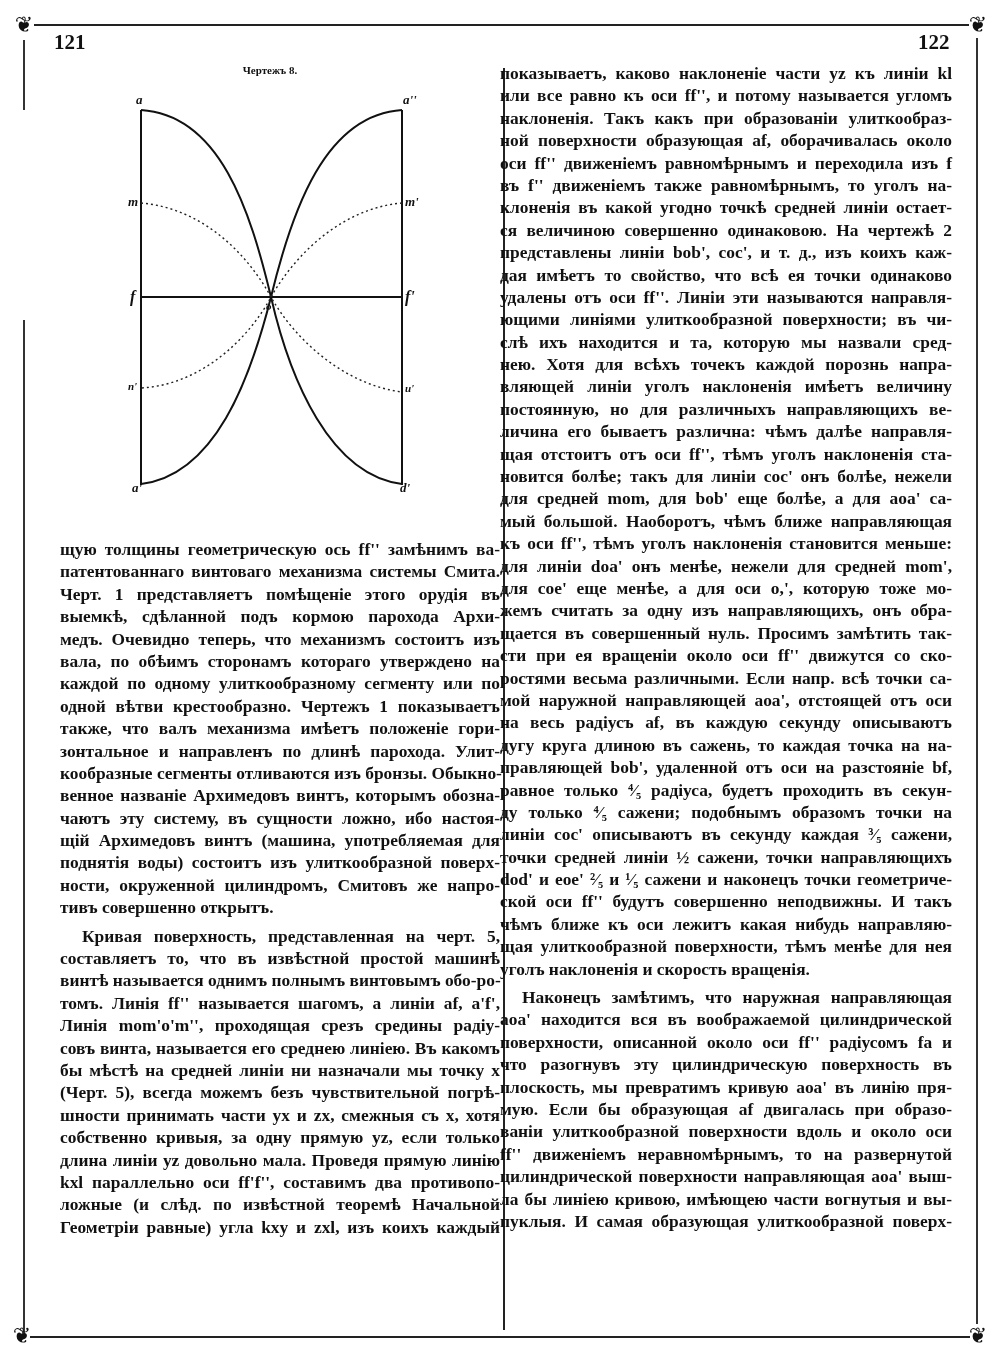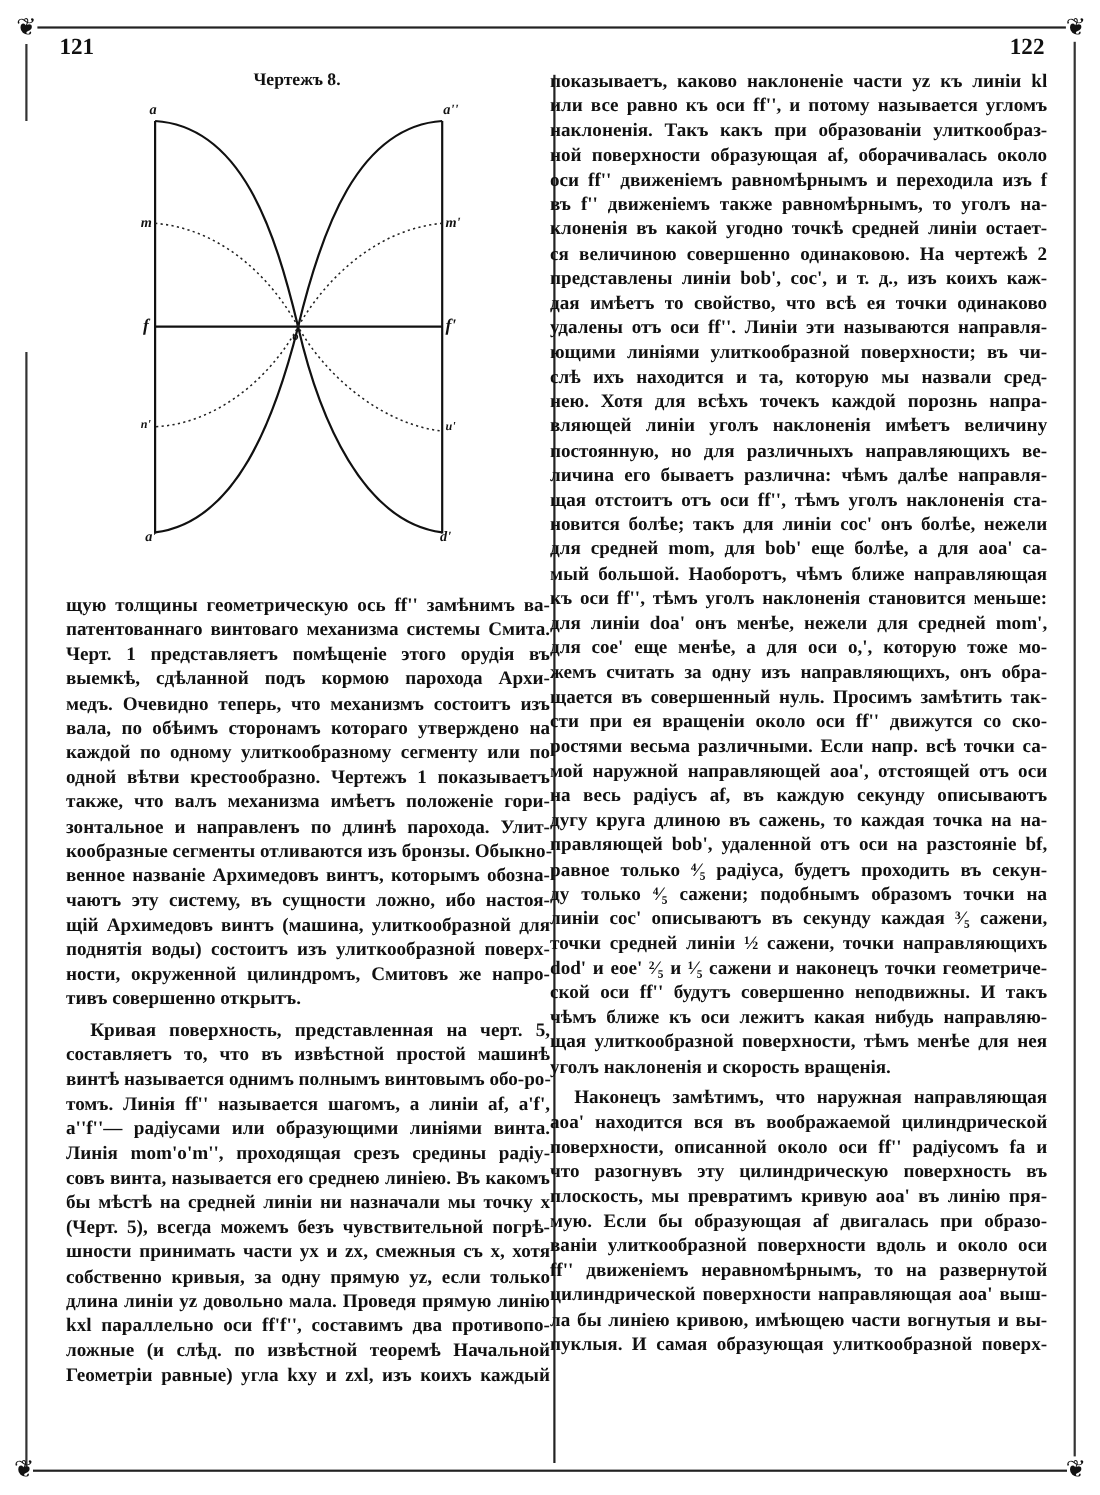--- a/index.html
+++ b/index.html
@@ -7,21 +7,21 @@
          font-family:"Liberation Serif","DejaVu Serif",serif; color:#111; }
   .frame-top { position:absolute; left:34px; top:24px; width:935px; height:2px; background:#222; }
   .frame-bottom { position:absolute; left:30px; top:1336px; width:940px; height:2px; background:#222; }
   .frame-left { position:absolute; left:23px; top:40px; width:2px; height:1295px; background:#333; }
   .frame-left-gap { position:absolute; left:20px; top:110px; width:8px; height:210px; background:#fff; }
   .frame-right { position:absolute; left:976px; top:38px; width:2px; height:1286px; background:#333; }
   .orn { position:absolute; width:24px; height:24px; font-size:22px; line-height:24px; text-align:center; color:#111; }
   .divider { position:absolute; left:503px; top:68px; width:2px; height:1262px; background:#222; }
 
   .page-num { position:absolute; top:30px; font-size:21px; font-weight:bold; }
-  .fig-caption { position:absolute; top:64px; left:190px; width:160px; text-align:center; font-size:16px; font-weight:bold; }
+  .fig-caption { position:absolute; top:64px; left:190px; width:160px; text-align:center; font-size:11px; font-weight:bold; }
 
   .figure { position:absolute; left:100px; top:90px; width:340px; height:420px; }
   .figure svg { width:340px; height:420px; }
   .fig-label { position:absolute; font-style:italic; font-size:13px; font-weight:bold; }
 
   .col { position:absolute; font-size:17.4px; line-height:22.4px; font-weight:bold; text-align:justify; }
   .col-left { left:60px; top:538px; width:440px; }
   .col-right { left:500px; top:62px; width:452px; }
   .line { display:block; white-space:nowrap; text-align:justify; text-align-last:justify; height:22.4px; overflow:visible; }
   .line.last { text-align-last:left; }
@@ -81,30 +81,29 @@
   <span class="line">выемкѣ, сдѣланной подъ кормою парохода Архи-</span>
   <span class="line">медъ. Очевидно теперь, что механизмъ состоитъ изъ</span>
   <span class="line">вала, по обѣимъ сторонамъ котораго утверждено на</span>
   <span class="line">каждой по одному улиткообразному сегменту или по</span>
   <span class="line">одной вѣтви крестообразно. Чертежъ 1 показываетъ</span>
   <span class="line">также, что валъ механизма имѣетъ положеніе гори-</span>
   <span class="line">зонтальное и направленъ по длинѣ парохода. Улит-</span>
   <span class="line">кообразные сегменты отливаются изъ бронзы. Обыкно-</span>
   <span class="line">венное названіе Архимедовъ винтъ, которымъ обозна-</span>
   <span class="line">чаютъ эту систему, въ сущности ложно, ибо настоя-</span>
-  <span class="line">щій Архимедовъ винтъ (машина, улиткообразной для</span>
+  <span class="line">щій Архимедовъ винтъ (машина, употребляемая для</span>
   <span class="line">поднятія воды) состоитъ изъ улиткообразной поверх-</span>
   <span class="line">ности, окруженной цилиндромъ, Смитовъ же напро-</span>
   <span class="line last">тивъ совершенно открытъ.</span>
   <div class="gap"></div>
   <span class="line indent">Кривая поверхность, представленная на черт. 5,</span>
   <span class="line">составляетъ то, что въ извѣстной простой машинѣ</span>
   <span class="line">винтѣ называется однимъ полнымъ винтовымъ обо-ро-</span>
   <span class="line">томъ. Линія ff'' называется шагомъ, а линіи af, a'f',</span>
-  <span class="line">a''f''— радіусами или образующими линіями винта.</span>
   <span class="line">Линія mom'o'm'', проходящая срезъ средины радіу-</span>
   <span class="line">совъ винта, называется его среднею линіею. Въ какомъ</span>
   <span class="line">бы мѣстѣ на средней линіи ни назначали мы точку x</span>
   <span class="line">(Черт. 5), всегда можемъ безъ чувствительной погрѣ-</span>
   <span class="line">шности принимать части yx и zx, смежныя съ x, хотя</span>
   <span class="line">собственно кривыя, за одну прямую yz, если только</span>
   <span class="line">длина линіи yz довольно мала. Проведя прямую линію</span>
   <span class="line">kxl параллельно оси ff'f'', составимъ два противопо-</span>
   <span class="line">ложные (и слѣд. по извѣстной теоремѣ Начальной</span>
   <span class="line">Геометріи равные) угла kxy и zxl, изъ коихъ каждый</span>

